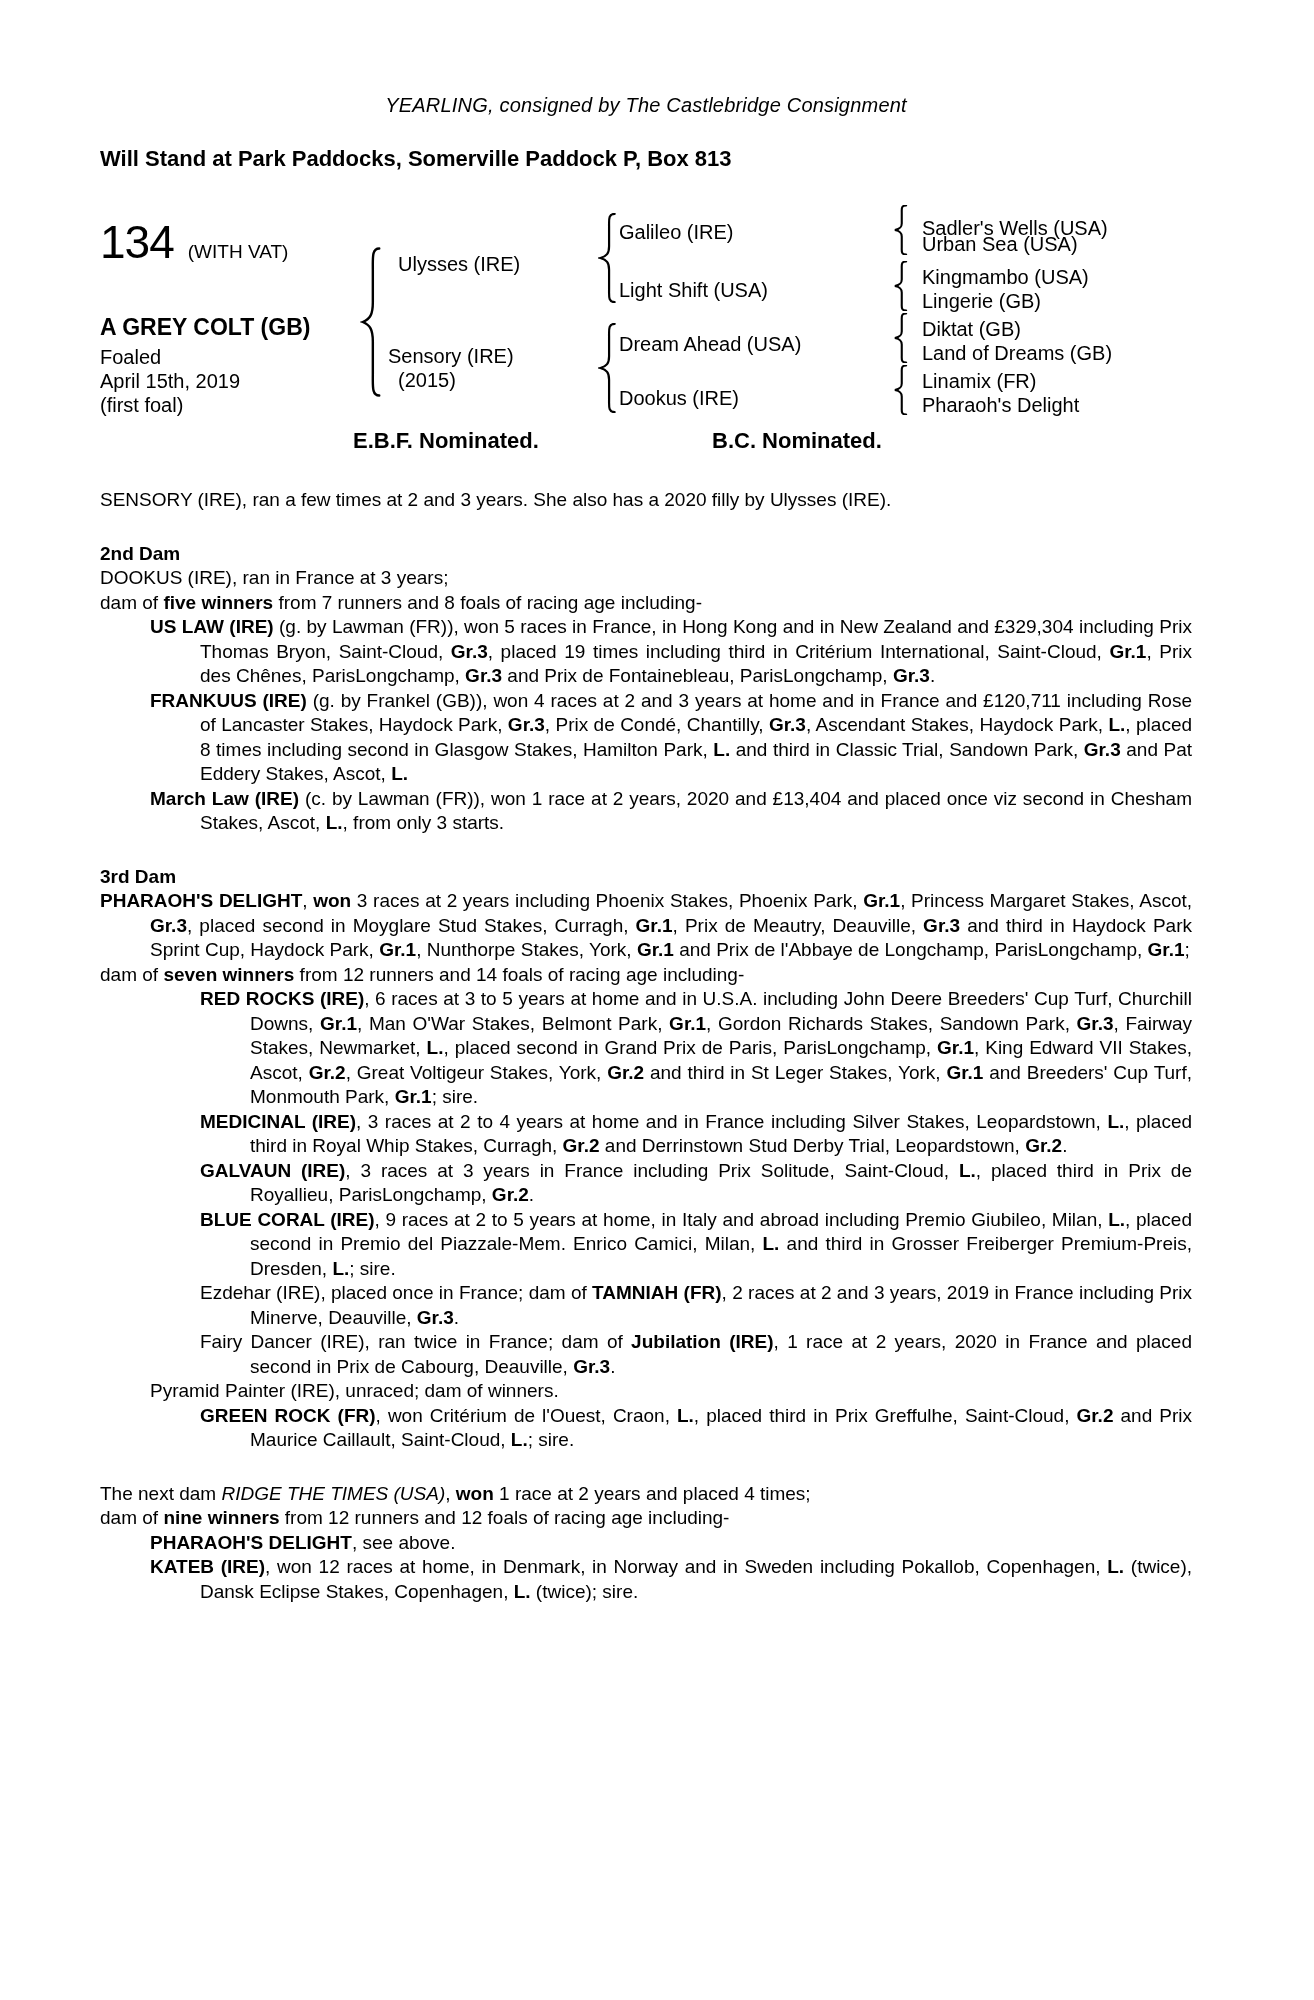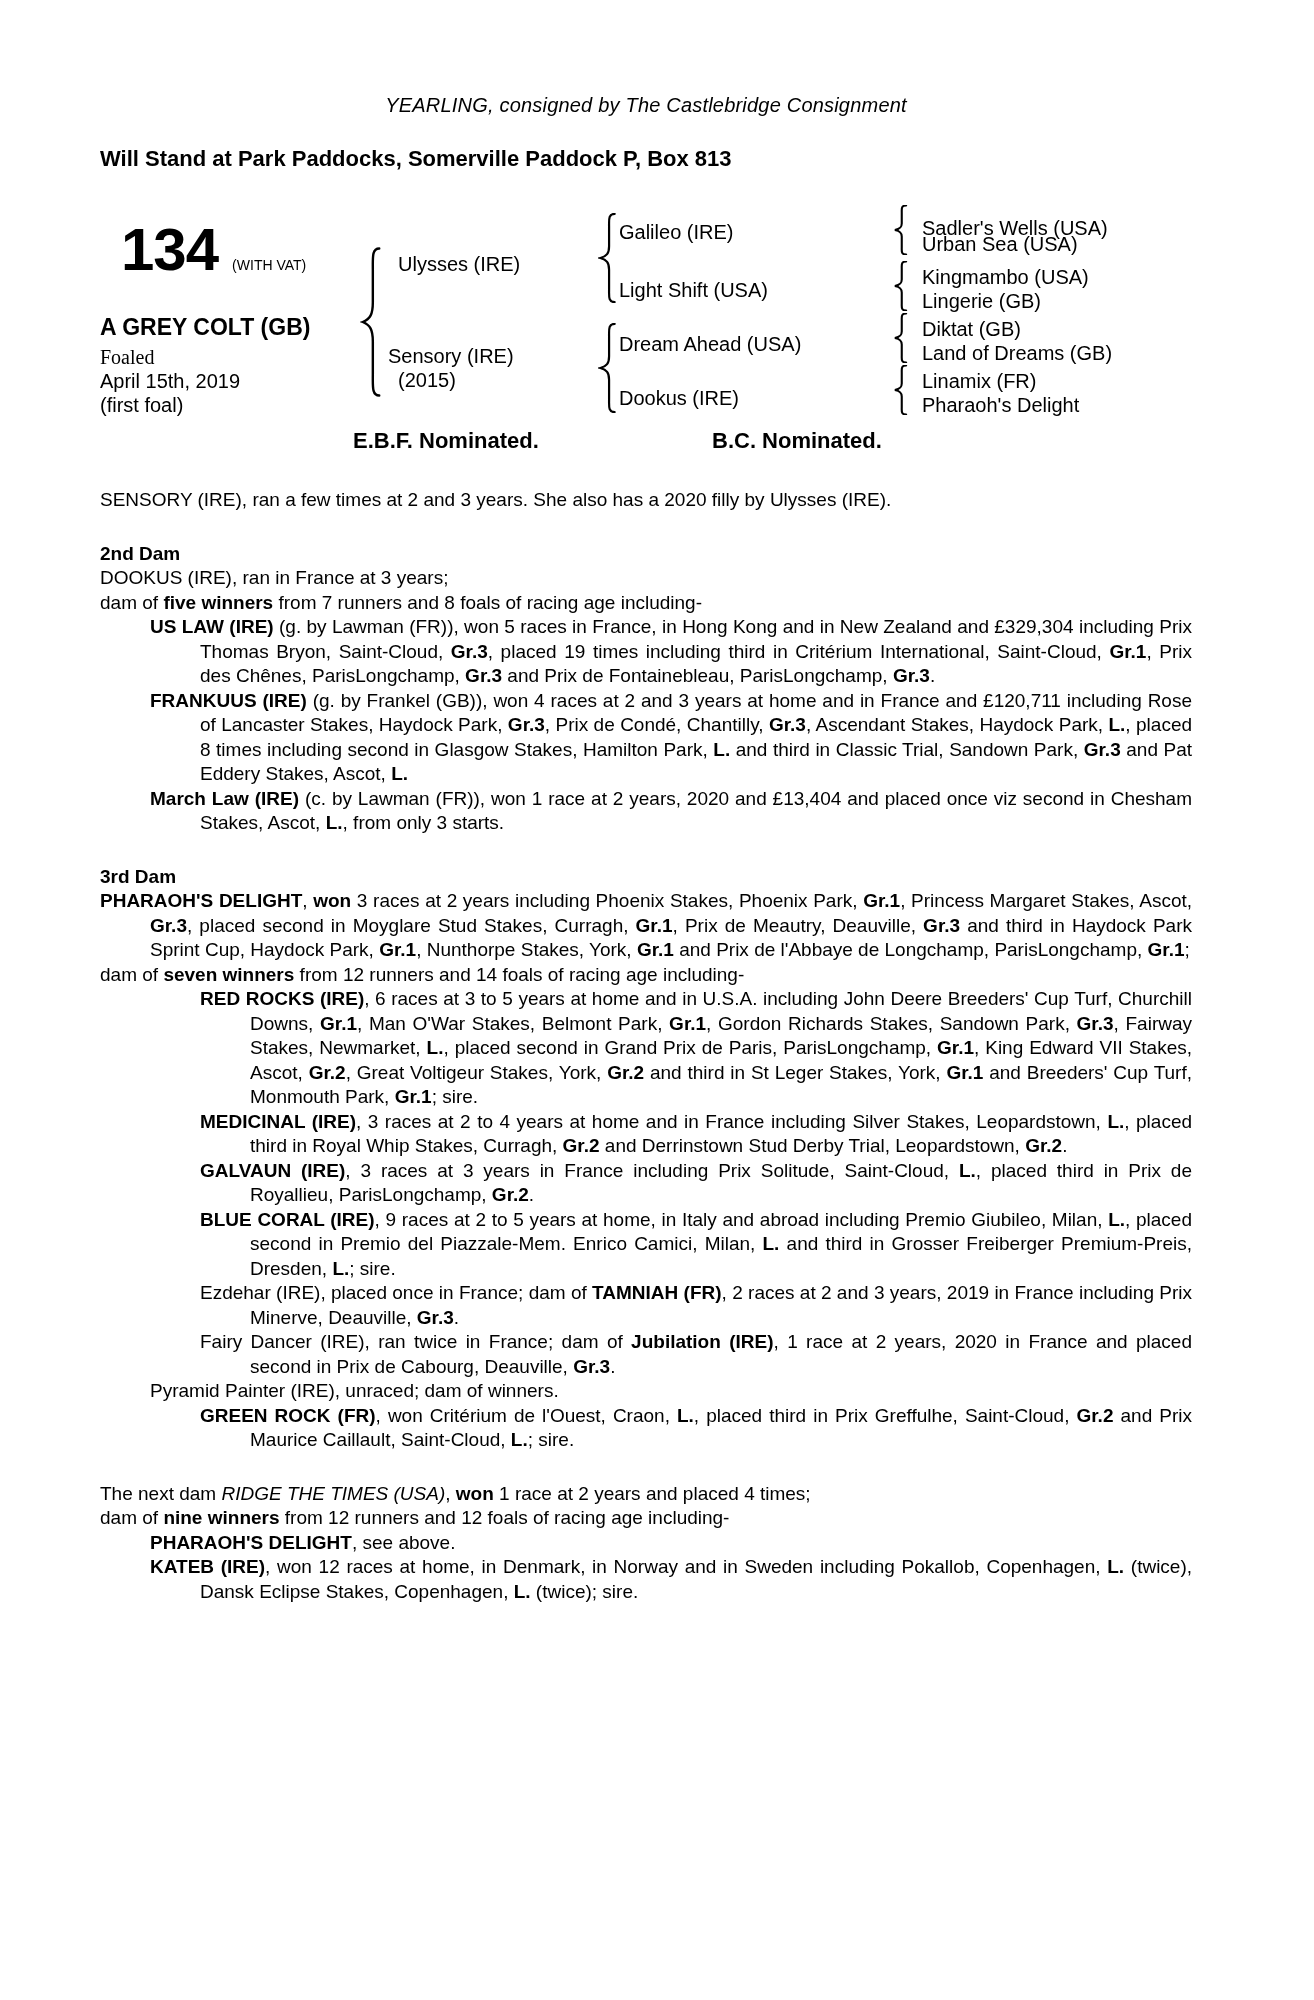--- a/index.html
+++ b/index.html
@@ -8,22 +8,22 @@
        font-family:"Liberation Sans",sans-serif;color:#000;}
   .abs{position:absolute;}
   
   .title{top:94px;left:100px;width:1092px;text-align:center;
          font-style:italic;font-size:20px;letter-spacing:0.2px;}
   .stand{top:146px;left:100px;width:1092px;font-weight:bold;font-size:22px;}
   
   .tree{top:205px;left:100px;width:1092px;height:220px;font-size:20px;}
   .tree .cell{position:absolute;white-space:nowrap;line-height:1.1;}
   .lot-line{display:flex;align-items:baseline;gap:14px;}
-  .lot-num{font-weight:bold;font-size:60px;letter-spacing:-1px;margin-left:21px;}
-  .vat{font-size:14px;}
+  .lot-num{font-weight:normal;font-size:46px;letter-spacing:-1px;}
+  .vat{font-size:19px;}
   .colt-name{font-weight:bold;font-size:23px;}
   .brace svg{display:block;}
   
   .noms{top:428px;left:100px;width:1092px;height:30px;}
   .nom{position:absolute;font-weight:bold;font-size:22px;white-space:nowrap;}
   .nom.ebf{left:253px;}
   .nom.bc{left:612px;}
   
   .bodytext{top:488px;left:100px;width:1092px;font-size:19px;line-height:24.5px;}
   .section + .section{margin-top:29px;}
@@ -42,21 +42,21 @@
 <div class="abs title">YEARLING, consigned by The Castlebridge Consignment</div>
 <div class="abs stand">Will Stand at Park Paddocks, Somerville Paddock P, Box 813</div>
 
 <div class="abs tree">
 
   <div class="cell lot-line" style="left:0;top:12px;">
     <span class="lot-num">134</span>
     <span class="vat">(WITH VAT)</span>
   </div>
   <div class="cell colt-name" style="left:0;top:110px;">A GREY COLT (GB)</div>
-  <div class="cell" style="left:0;top:141px;font-family:Liberation Serif, serif;">Foaled</div>
+  <div class="cell" style="left:0;top:141px;">Foaled</div>
   <div class="cell" style="left:0;top:165px;">April 15th, 2019</div>
   <div class="cell" style="left:0;top:189px;">(first foal)</div>
 
   <div class="cell brace" style="left:260px;top:42px;">
     <svg width="22" height="150" viewBox="0 0 24 100" preserveAspectRatio="none" aria-hidden="true">
       <path d="M21 1 C13 1 14 7 14 15 L14 37 C14 45 11 48 3 50 C11 52 14 55 14 63 L14 85 C14 93 13 99 21 99" fill="none" stroke="#000" stroke-width="2.4" stroke-linecap="round" vector-effect="non-scaling-stroke"></path>
     </svg>
   </div>
 
   <div class="cell" style="left:298px;top:48px;">Ulysses (IRE)</div>

